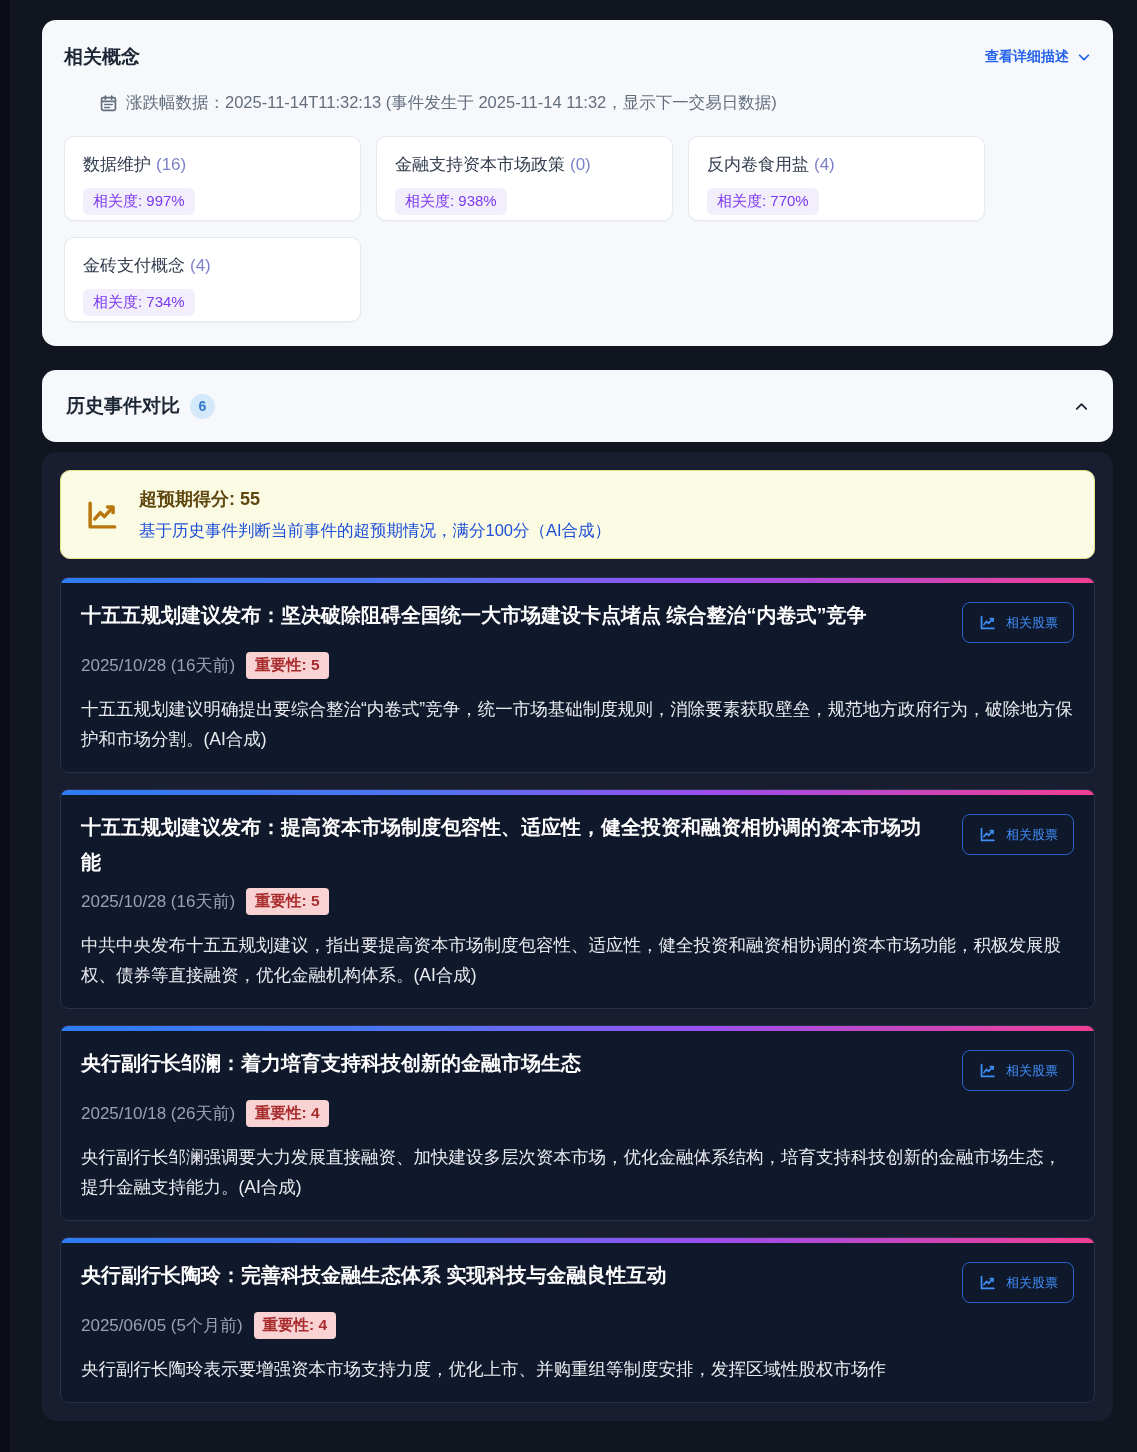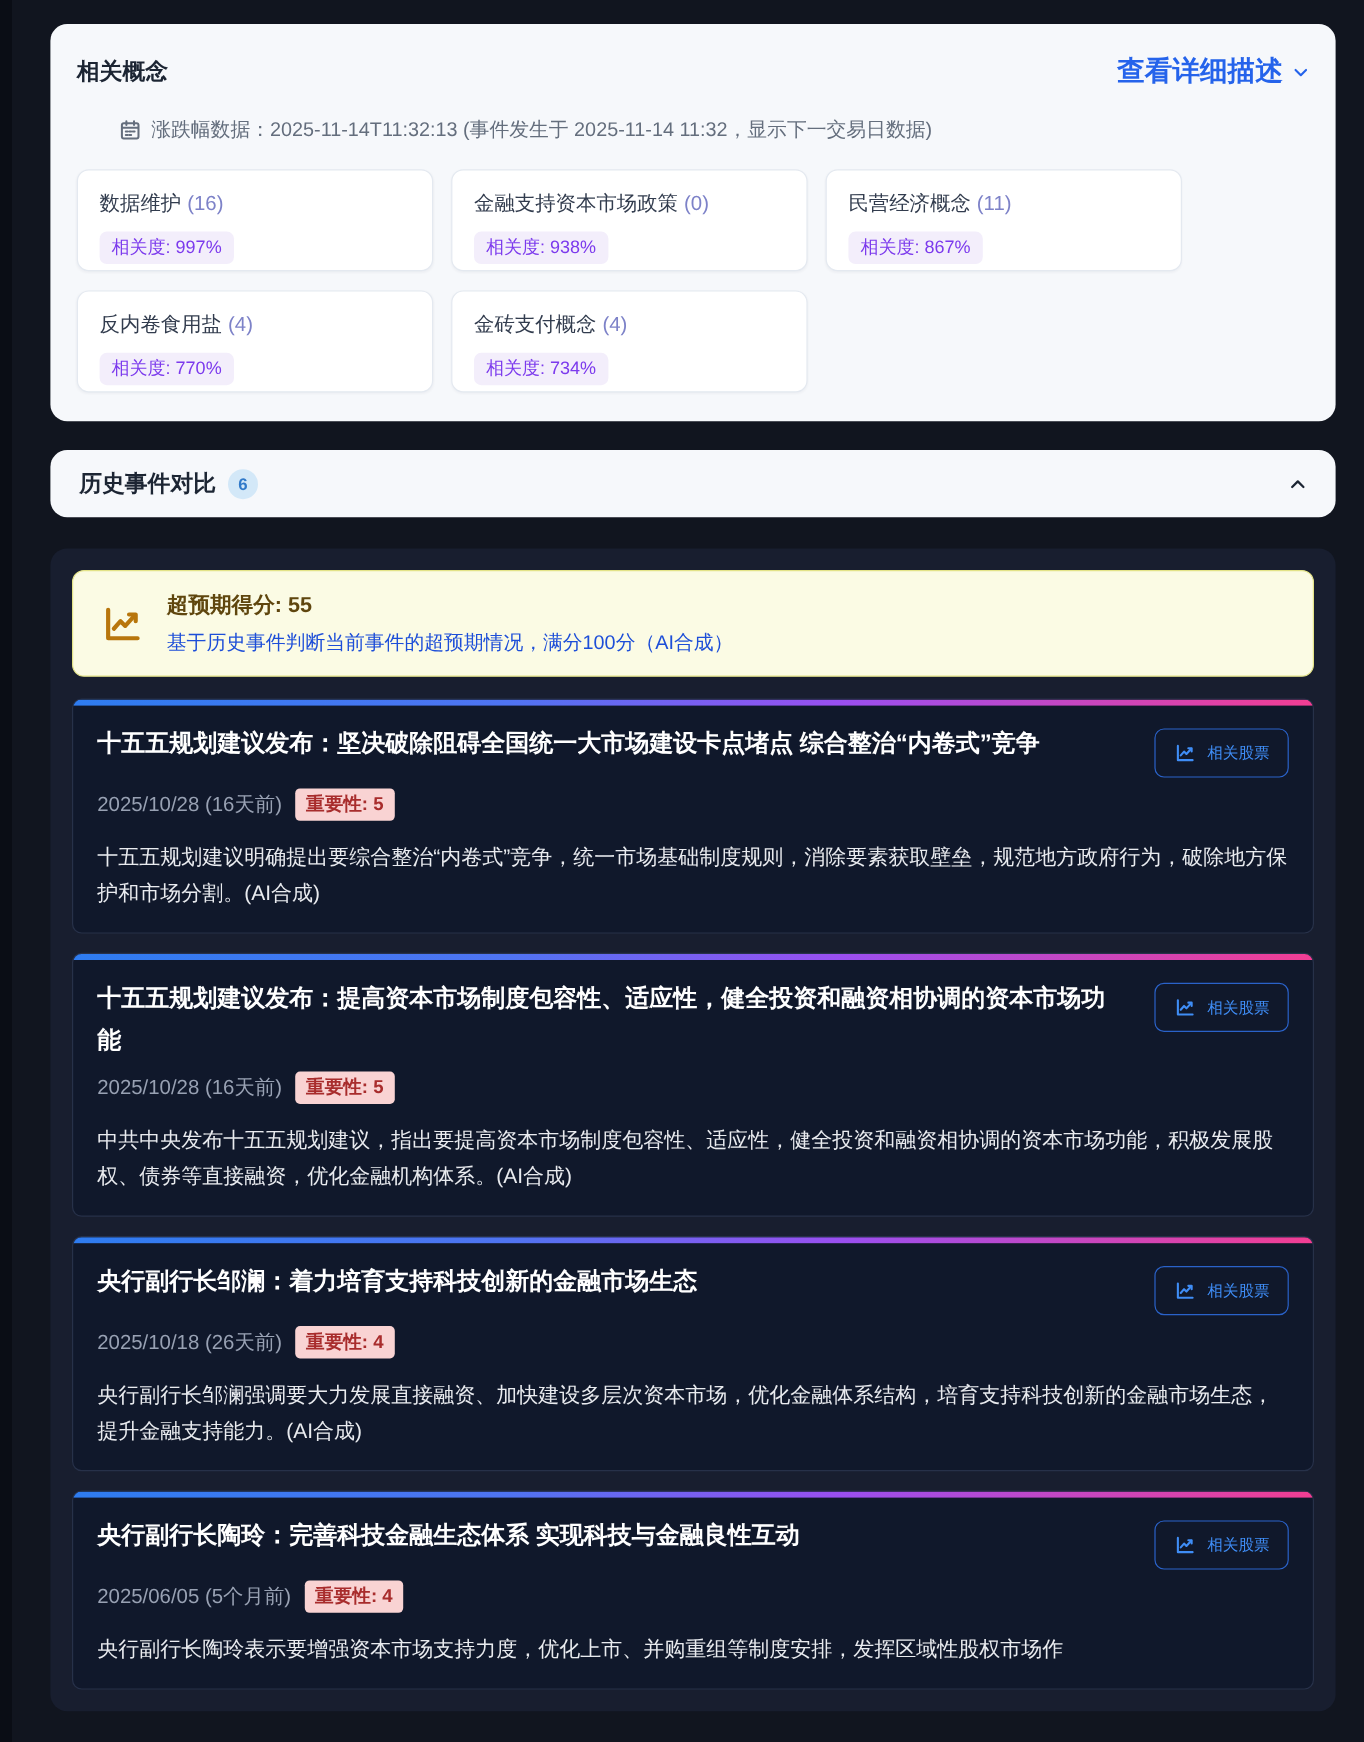--- a/index.html
+++ b/index.html
@@ -17,21 +17,21 @@
 
   
   .concepts-card {
     background: #f6f8fb; border-radius: 14px; padding: 24px 22px 24px 22px;
     margin-bottom: 24px;
   }
   .card-header { display: flex; align-items: center; justify-content: space-between; }
   .card-title { font-size: 19px; font-weight: 700; color: #1c2533; }
   .detail-link {
     display: flex; align-items: center; gap: 8px; cursor: pointer;
-    color: #2563eb; font-size: 23px; font-weight: 700; text-decoration: none;
+    color: #2563eb; font-size: 14px; font-weight: 700; text-decoration: none;
   }
   .date-row {
     display: flex; align-items: center; gap: 9px; margin-top: 22px;
     color: #646e7d; font-size: 16.5px; padding-left: 36px;
   }
   .concept-grid {
     margin-top: 22px;
     display: grid; grid-template-columns: repeat(3, 297px); gap: 16px 15px;
   }
   .concept-item {
@@ -43,23 +43,23 @@
   .concept-count { color: #7d82c8; margin-left: 5px; }
   .relevance-badge {
     display: inline-block; margin-top: 12px;
     background: #f3eefb; color: #7c3aed;
     font-size: 15px; font-weight: 500;
     padding: 4px 10px; border-radius: 6px;
   }
 
   
   .history-bar {
-    background: #f6f8fb; border-radius: 14px; height: 56px;
+    background: #f6f8fb; border-radius: 14px; height: 72px;
     display: flex; align-items: center; justify-content: space-between;
-    padding: 0 24px; margin-bottom: 26px; cursor: pointer;
+    padding: 0 24px; margin-bottom: 10px; cursor: pointer;
   }
   .history-left { display: flex; align-items: center; gap: 10px; }
   .history-title { font-size: 19px; font-weight: 700; color: #1c2533; }
   .count-badge {
     width: 25px; height: 25px; border-radius: 50%;
     background: #d3e8f8; color: #3079c9;
     font-size: 14px; font-weight: 700;
     display: flex; align-items: center; justify-content: center;
   }
 
@@ -143,24 +143,20 @@
     <div class="concept-grid">
       <div class="concept-item">
         <div class="concept-title"><span>数据维护</span><span class="concept-count">(16)</span></div>
         <span class="relevance-badge">相关度: 997%</span>
       </div>
       <div class="concept-item">
         <div class="concept-title"><span>金融支持资本市场政策</span><span class="concept-count">(0)</span></div>
         <span class="relevance-badge">相关度: 938%</span>
       </div>
       <div class="concept-item">
-        <div class="concept-title"><span>民营经济概念</span><span class="concept-count">(11)</span></div>
-        <span class="relevance-badge">相关度: 867%</span>
-      </div>
-      <div class="concept-item">
         <div class="concept-title"><span>反内卷食用盐</span><span class="concept-count">(4)</span></div>
         <span class="relevance-badge">相关度: 770%</span>
       </div>
       <div class="concept-item">
         <div class="concept-title"><span>金砖支付概念</span><span class="concept-count">(4)</span></div>
         <span class="relevance-badge">相关度: 734%</span>
       </div>
     </div>
   </section>
 

